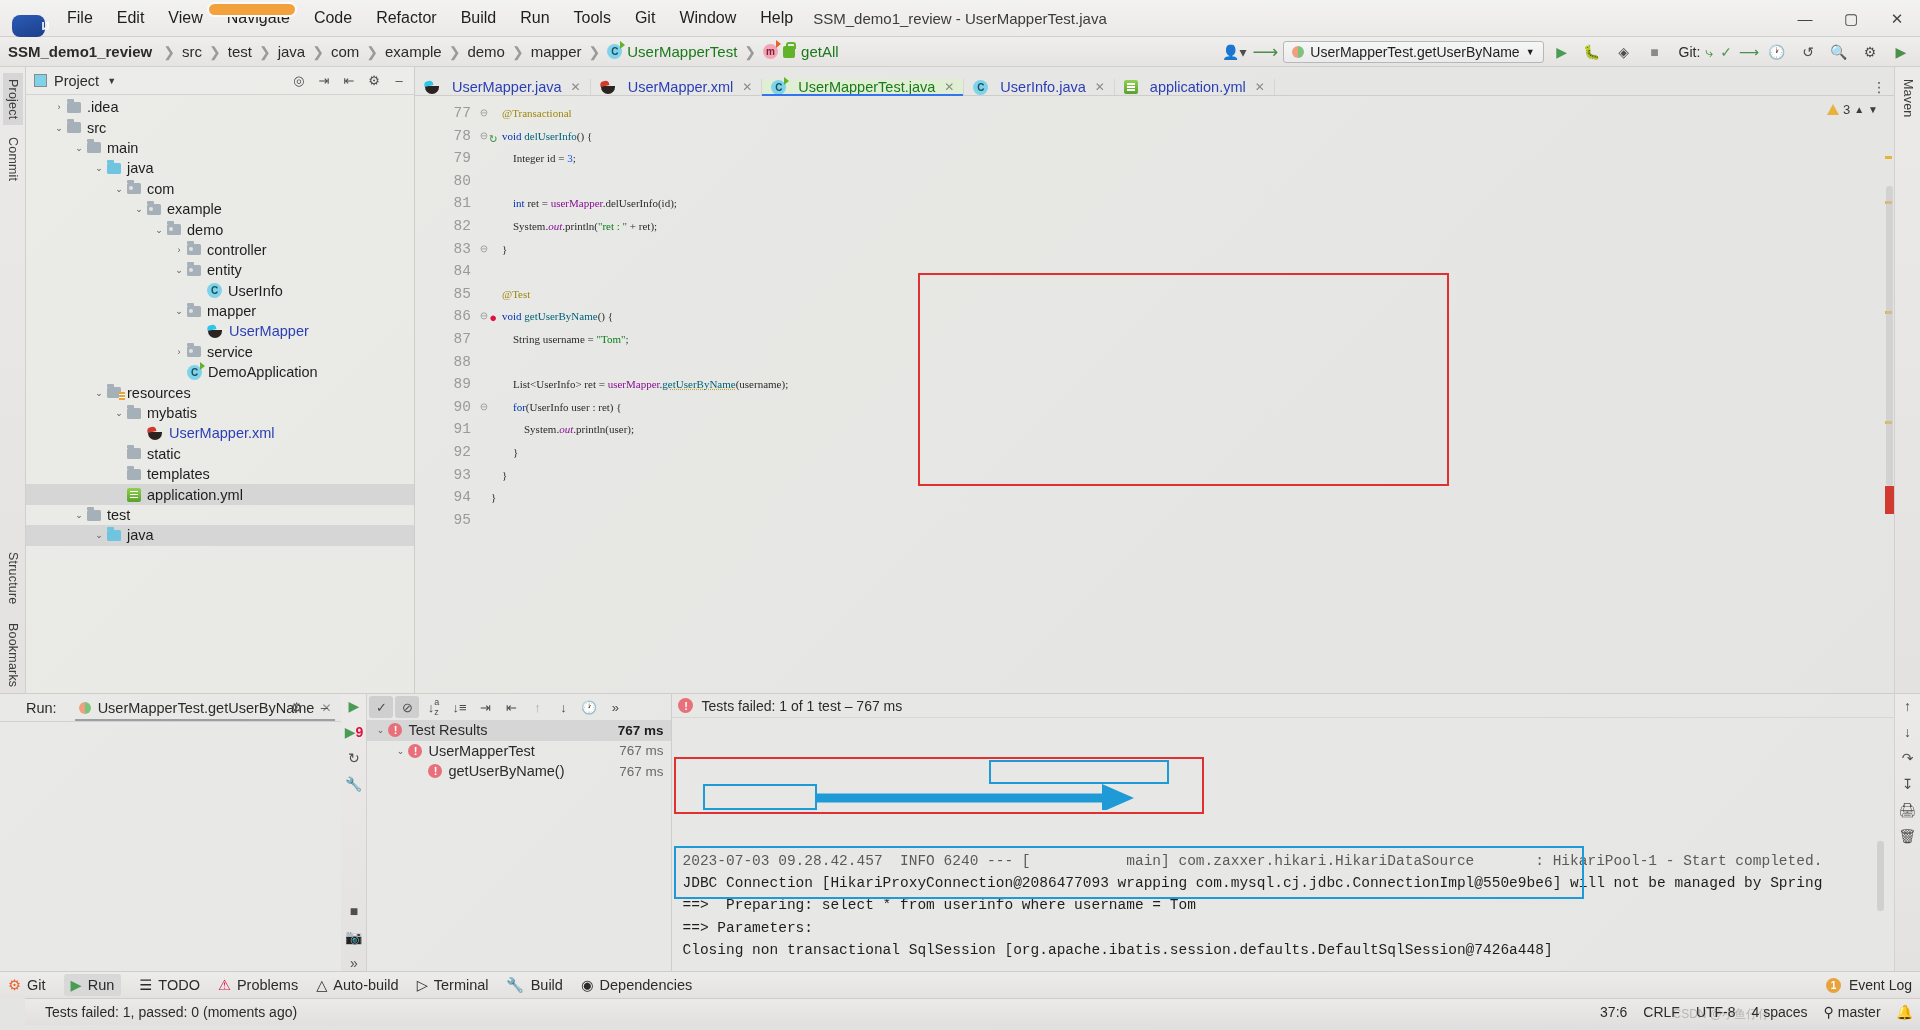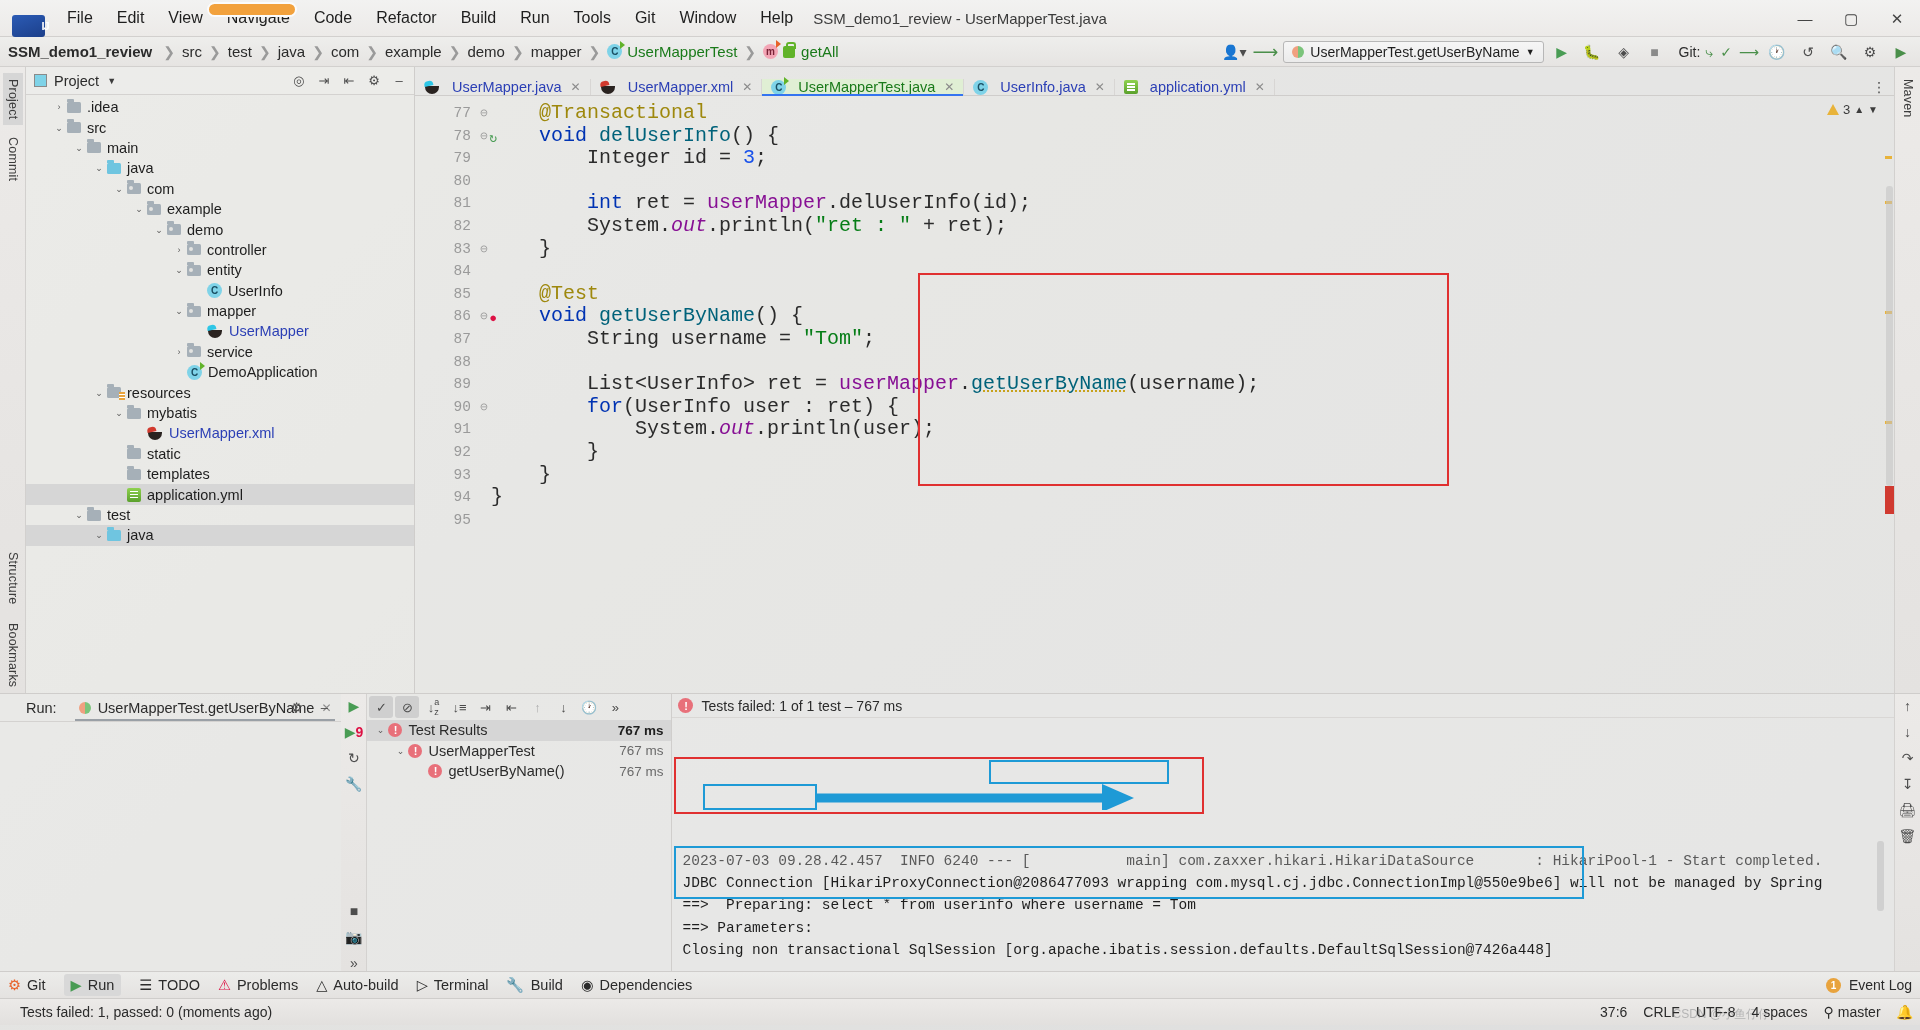--- a/index.html
+++ b/index.html
@@ -19,21 +19,21 @@
   
   .titlebar {
     height: 37px; display:flex; align-items:center;
     background: linear-gradient(180deg,#f2f2f1,#eceae8);
     border-bottom: 1px solid #d2d0ce;
     position: relative;
   }
   .logo {
     width: 22px; height:22px; margin: 16px 10px 0 12px;
     background: linear-gradient(160deg,#2b5bb5,#1c3f8a);
-    border-radius: 3px; color:#fff; font-size:11px; font-weight:bold;
+    border-radius: 8px; color:#fff; font-size:11px; font-weight:bold;
     display:flex; align-items:center; justify-content:center;
     letter-spacing:-1px;
     padding-left:33px;
   }
   .menubar { display:flex; align-items:center; gap:0px; }
   .menuitem {
     padding: 5px 12px; font-size: 16px; color:#1e1e1e; cursor:default;
     line-height:1;
   }
   .wintitle {
@@ -173,22 +173,22 @@
 
   .codearea { flex:1; display:flex; position:relative; overflow:hidden;
               background: rgba(238,238,236,0.35); }
   .gutter { width:62px; flex:none; text-align:right; padding-top:6px;
             font-family:"Liberation Mono", monospace; font-size:14.5px; color:#9a9a9a;
             position:relative; }
   .gline{height:22.6px;line-height:22.6px;padding-right:6px;position:relative;}
   .gmark{position:absolute;right:-20px;top:3px;width:15px;height:15px;}
   .foldbar{width:14px;flex:none;position:relative;padding-top:6px;}
   .fold{height:22.6px;line-height:22.6px;text-align:center;color:#9a9a9a;font-size:10px;}
-  .codetext{flex:1;padding-top:6px;font-family:Liberation Mono, monospace;
-            font-size:20px;white-space:pre;position:relative;min-width:0;overflow:hidden;}
+  .codetext{flex:1;padding-top:6px;font-family:Liberation Serif, serif;
+            font-size:11px;white-space:pre;position:relative;min-width:0;overflow:hidden;}
   .cl{height:22.6px;line-height:22.6px;}
   .kw{color:#0033b3;}
   .ann{color:#9e880d;}
   .str{color:#067d17;}
   .num{color:#1750eb;}
   .fld{color:#871094;}
   .mth2{color:#00627a;}
   .stat{color:#871094;font-style:italic;}
   .und{text-decoration:underline;text-decoration-style:dotted;text-decoration-color:#c7a21c;}
   .redbox-code{position:absolute;border:2px solid #e03030;pointer-events:none;}
@@ -250,21 +250,21 @@
     border-top:1px solid #cfcdcb;background:linear-gradient(180deg,#ececea,#e4e2e0);
     font-size:14.5px; position:relative;}
   .tb2item{display:flex;align-items:center;gap:6px;color:#2b2b2b;}
   .tb2item.sel{background:#d8d8d8;padding:3px 7px;border-radius:3px;}
   .tb2right{position:absolute;right:8px;display:flex;align-items:center;gap:8px;font-size:14px;}
   .evtdot{width:15px;height:15px;border-radius:50%;background:#e8a33d;color:#fff;font-size:10px;
     font-weight:bold;display:inline-flex;align-items:center;justify-content:center;}
 
   .statusbar{height:27px;display:flex;align-items:center;padding-left:20px;
     border-top:1px solid #cfcdcb;background:linear-gradient(180deg,#eceae8,#e2e0de);
-    font-size:14px;position:relative;color:#2b2b2b;}
+    font-size:14px;position:relative;color:#2b2b2b;margin-left:25px;}
   .sbright{position:absolute;right:6px;display:flex;align-items:center;gap:16px;}
   .sbitem{color:#2b2b2b;}
   .watermark{position:absolute;right:150px;bottom:2px;font-size:12px;color:#b4b4b4;}
 
   .git-arrows{display:flex;align-items:center;gap:7px;color:#4a8f4a;font-size:14px;}
 </style>
 </head>
 <body>
 
 <div class="app">

